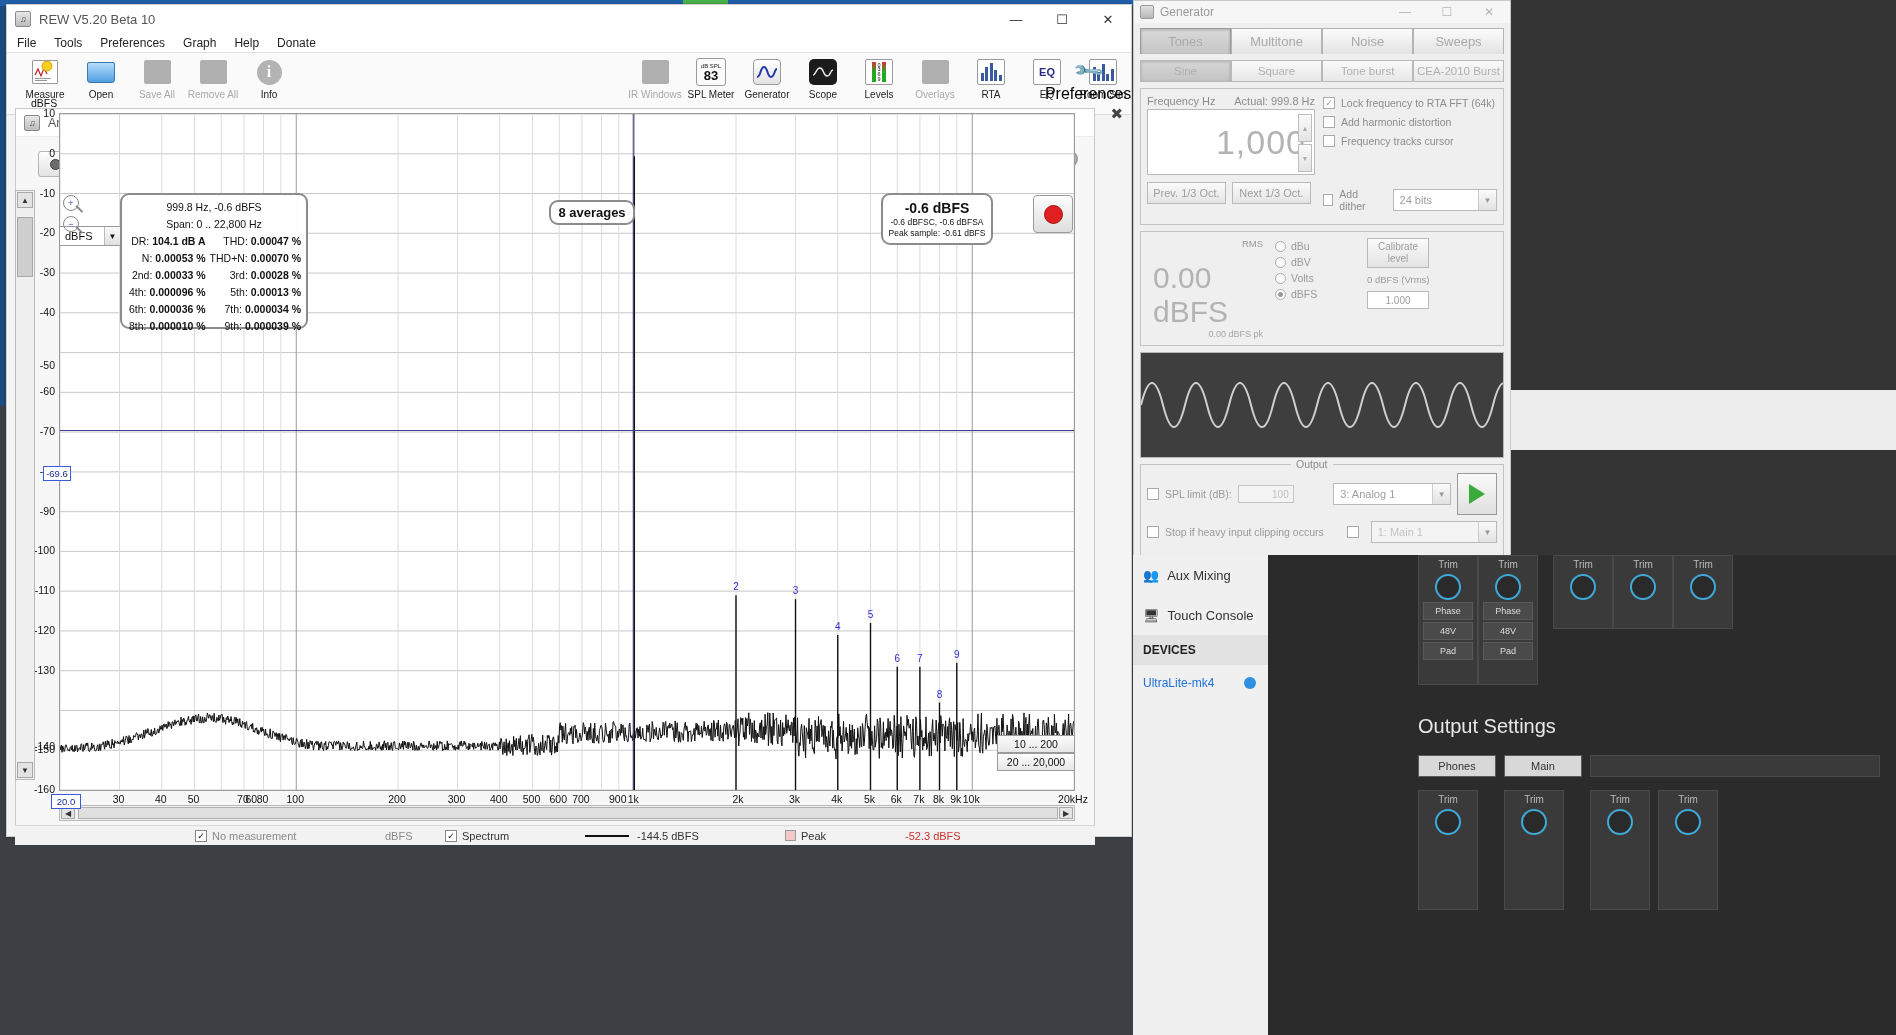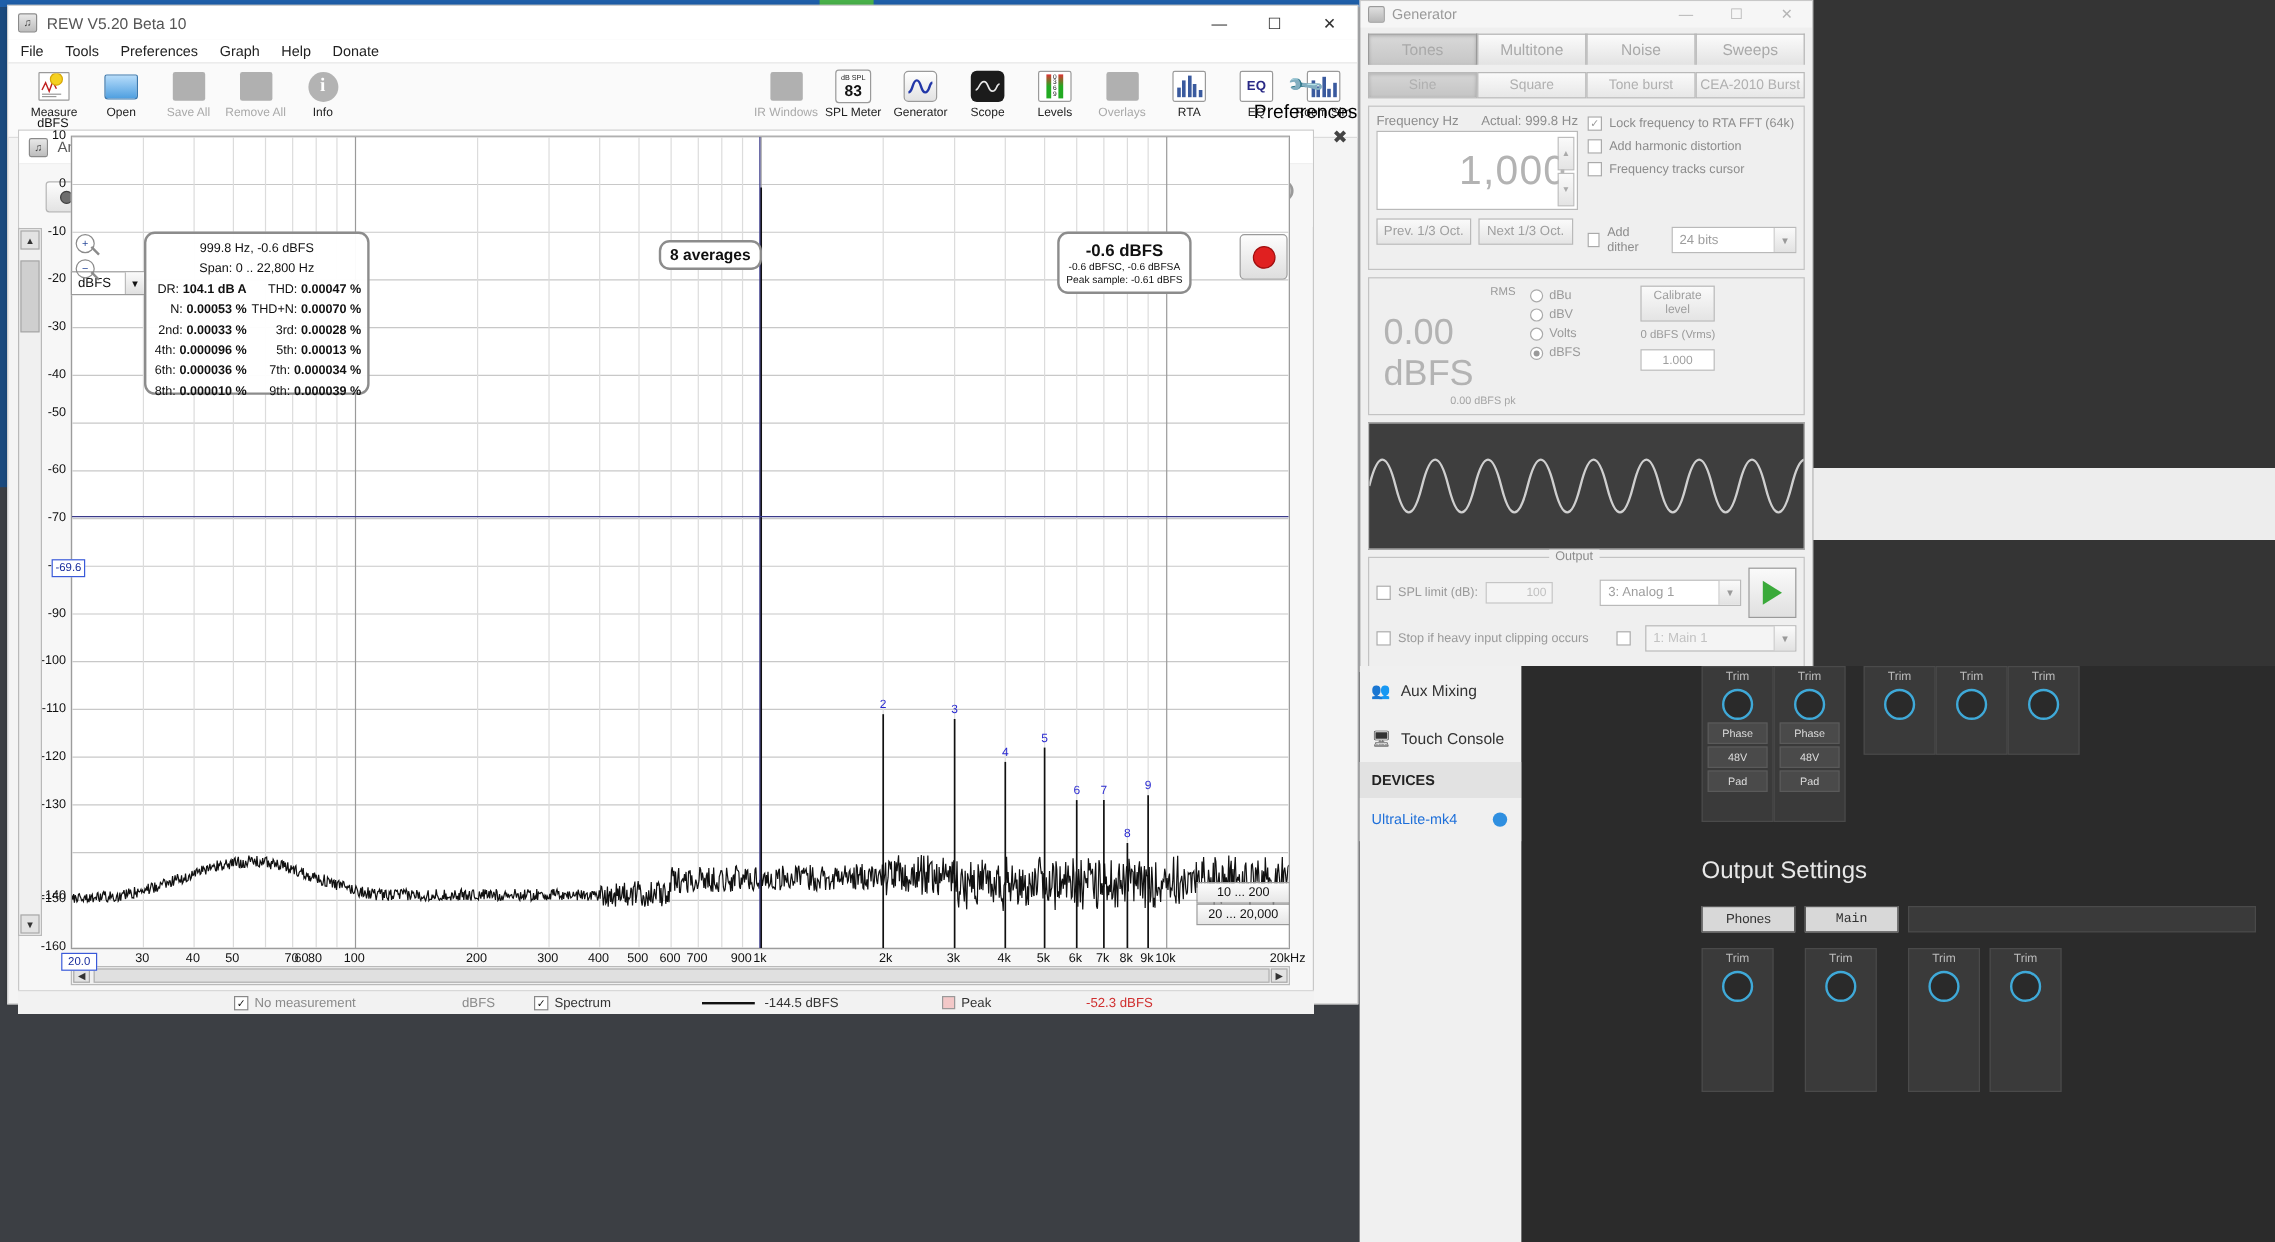--- a/index.html
+++ b/index.html
@@ -532,21 +532,21 @@
 
     <div class="ylabel">dBFS</div>
 
     <div class="yaxis" id="yaxis">
         <div class="ytick" style="top: 2px;">10</div>
         <div class="ytick" style="top: 41.7647px;">0</div>
         <div class="ytick" style="top: 81.5294px;">-10</div>
         <div class="ytick" style="top: 121.294px;">-20</div>
         <div class="ytick" style="top: 161.059px;">-30</div>
         <div class="ytick" style="top: 200.824px;">-40</div>
-        <div class="ytick" style="top: 233px;">-50</div>
+        <div class="ytick" style="top: 254px;">-50</div>
         <div class="ytick" style="top: 280.353px;">-60</div>
         <div class="ytick" style="top: 320.118px;">-70</div>
         <div class="ytick" style="top: 359.882px;">-80</div>
         <div class="ytick" style="top: 399.647px;">-90</div>
         <div class="ytick" style="top: 439.412px;">-100</div>
         <div class="ytick" style="top: 479.176px;">-110</div>
         <div class="ytick" style="top: 518.941px;">-120</div>
         <div class="ytick" style="top: 558.706px;">-130</div>
         <div class="ytick" style="top: 598.471px; margin-top: 37px;">-140</div>
         <div class="ytick" style="top: 638.235px;">-150</div>
@@ -960,21 +960,21 @@
         <div class="knob"></div>
       </div>
       <div class="strip" style="left:405px;top:0;height:74px;">
         <div class="cap">Trim</div>
         <div class="knob"></div>
       </div>
 
       <div class="mx-title">Output Settings</div>
 
       <div class="mx-tab" style="left:150px;top:200px;width:78px;">Phones</div>
-      <div class="mx-tab" style="left:236px;top:200px;width:78px;font-family:Liberation Mono, monospace;">Main</div>
+      <div class="mx-tab" style="left:236px;top:200px;width:78px;">Main</div>
       <div class="mx-tab" style="left:322px;top:200px;width:290px;background:#3a3a3a;border-color:#4a4a4a;"></div>
 
       <div class="strip" style="left:150px;top:235px;height:120px;background:#3a3a3a;">
         <div class="cap">Trim</div>
         <div class="knob"></div>
       </div>
       <div class="strip" style="left:236px;top:235px;height:120px;background:#3a3a3a;">
         <div class="cap">Trim</div>
         <div class="knob"></div>
       </div>

